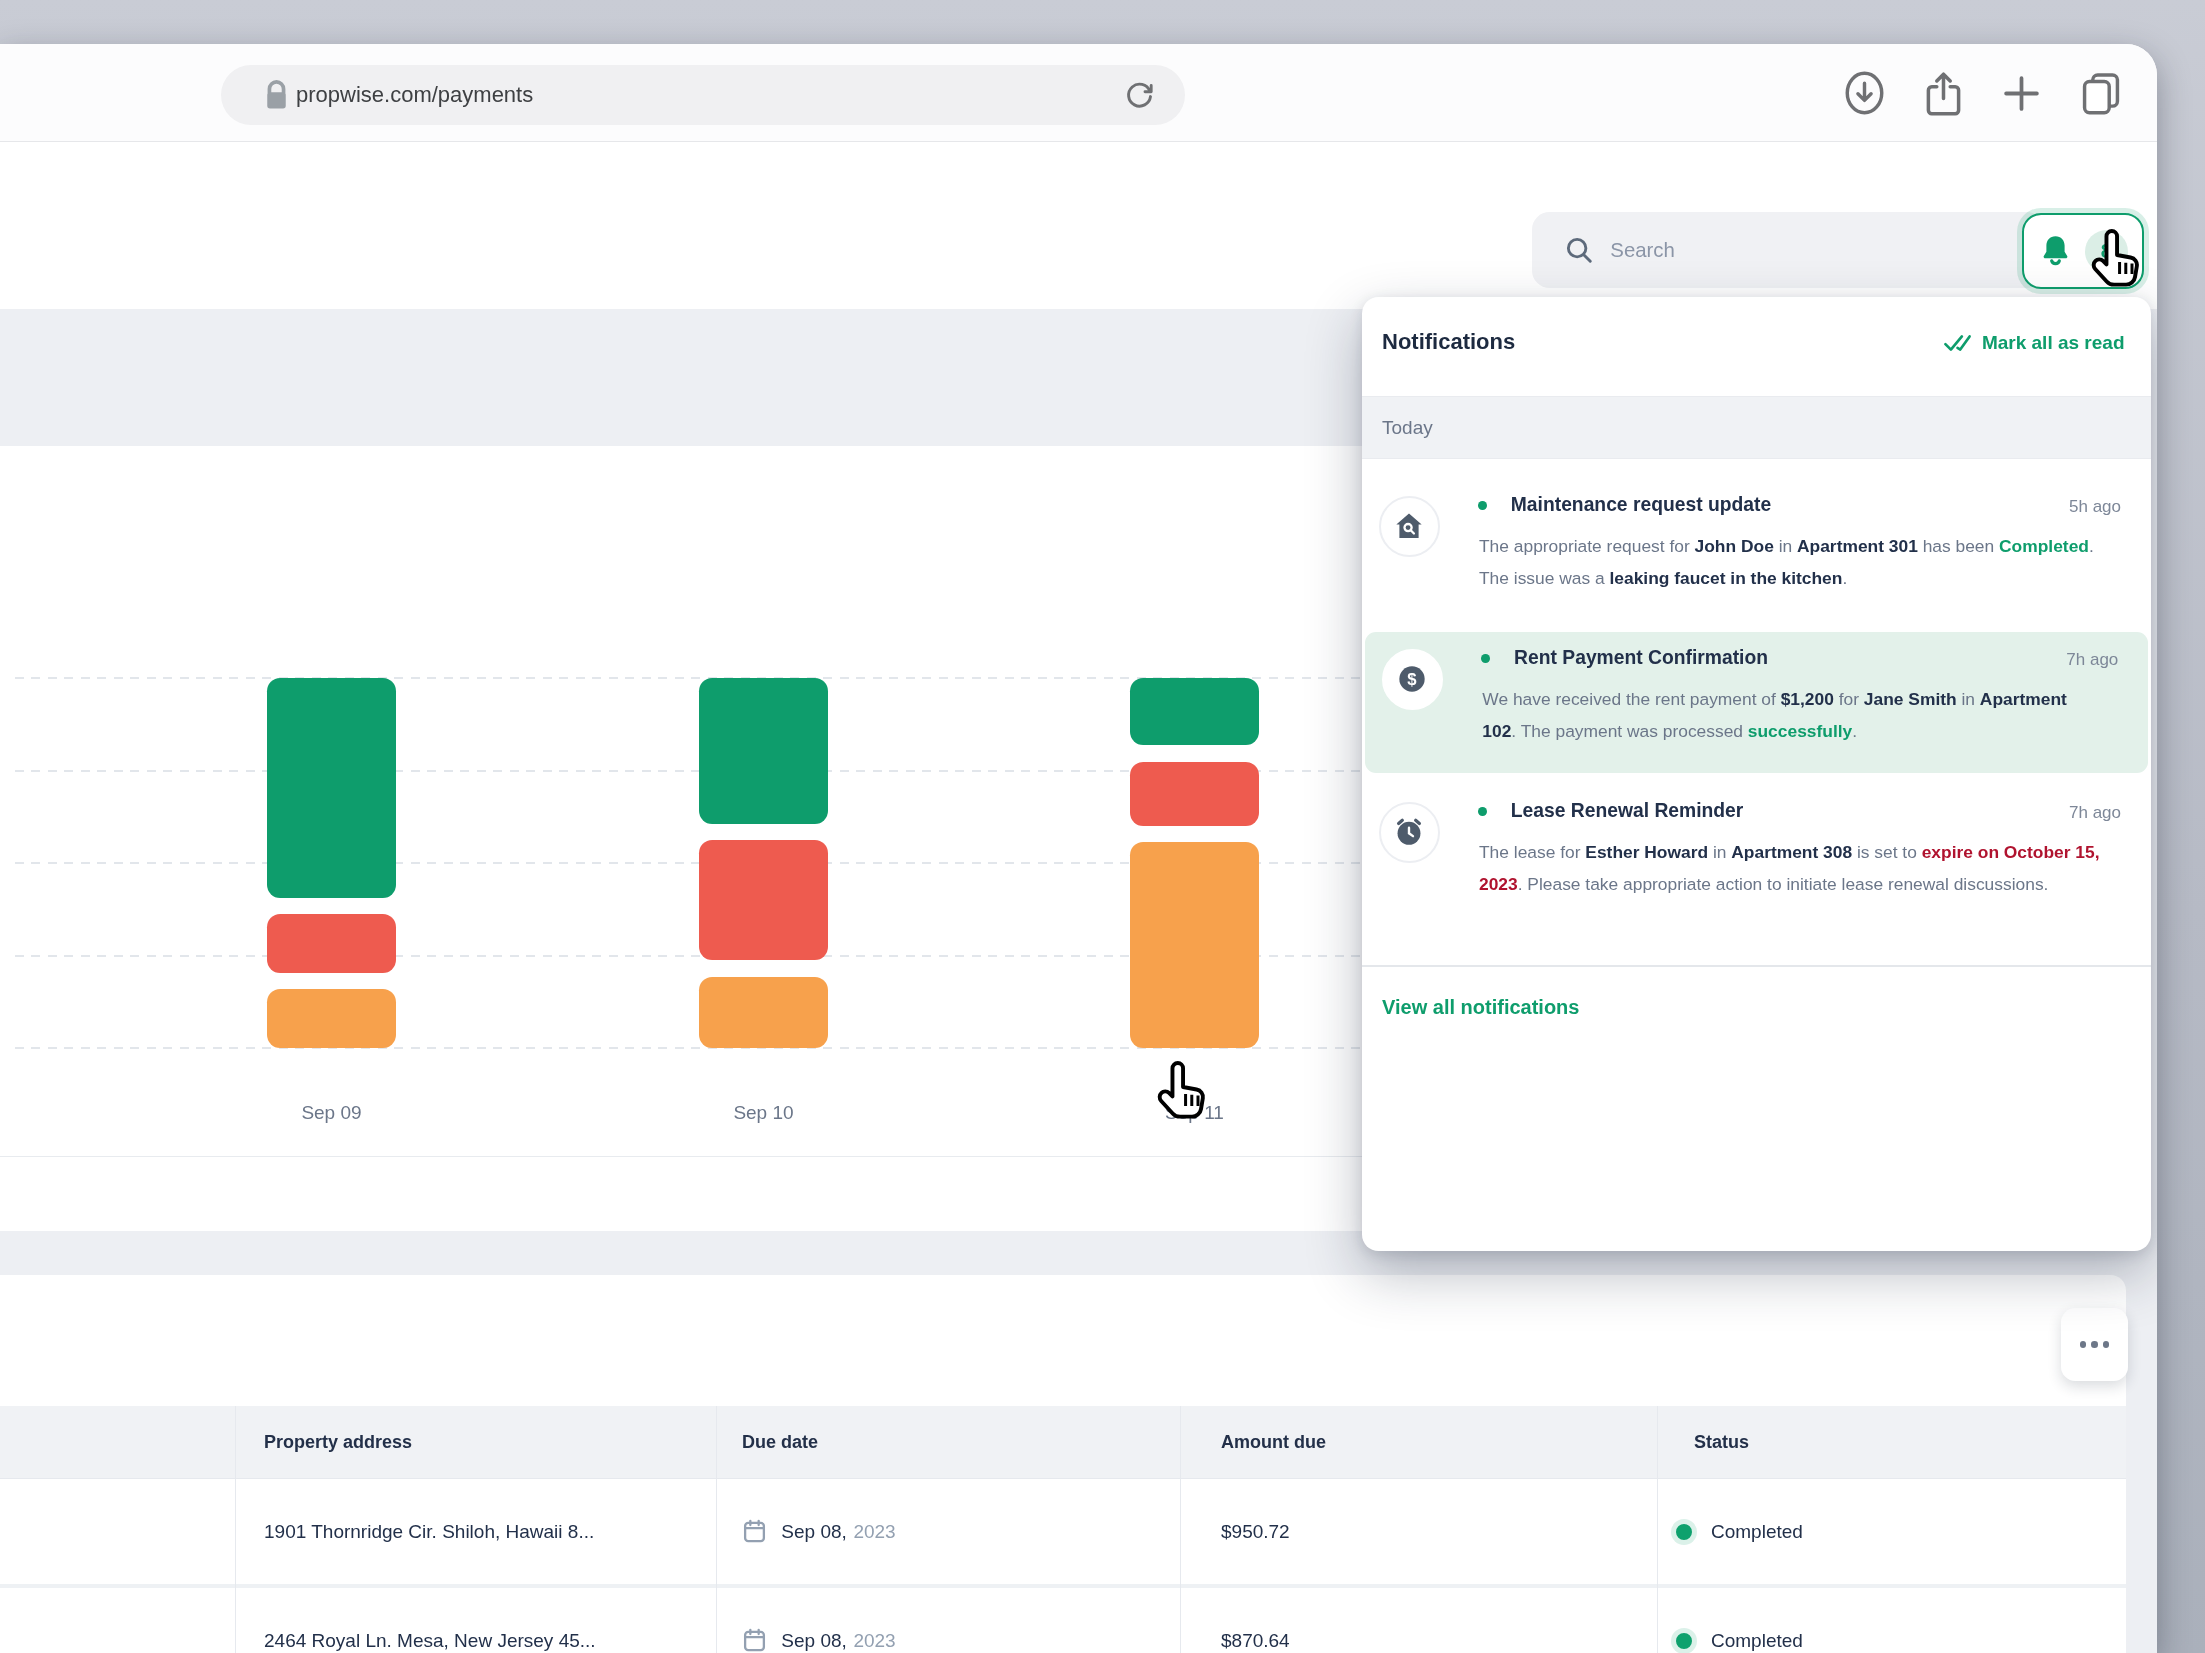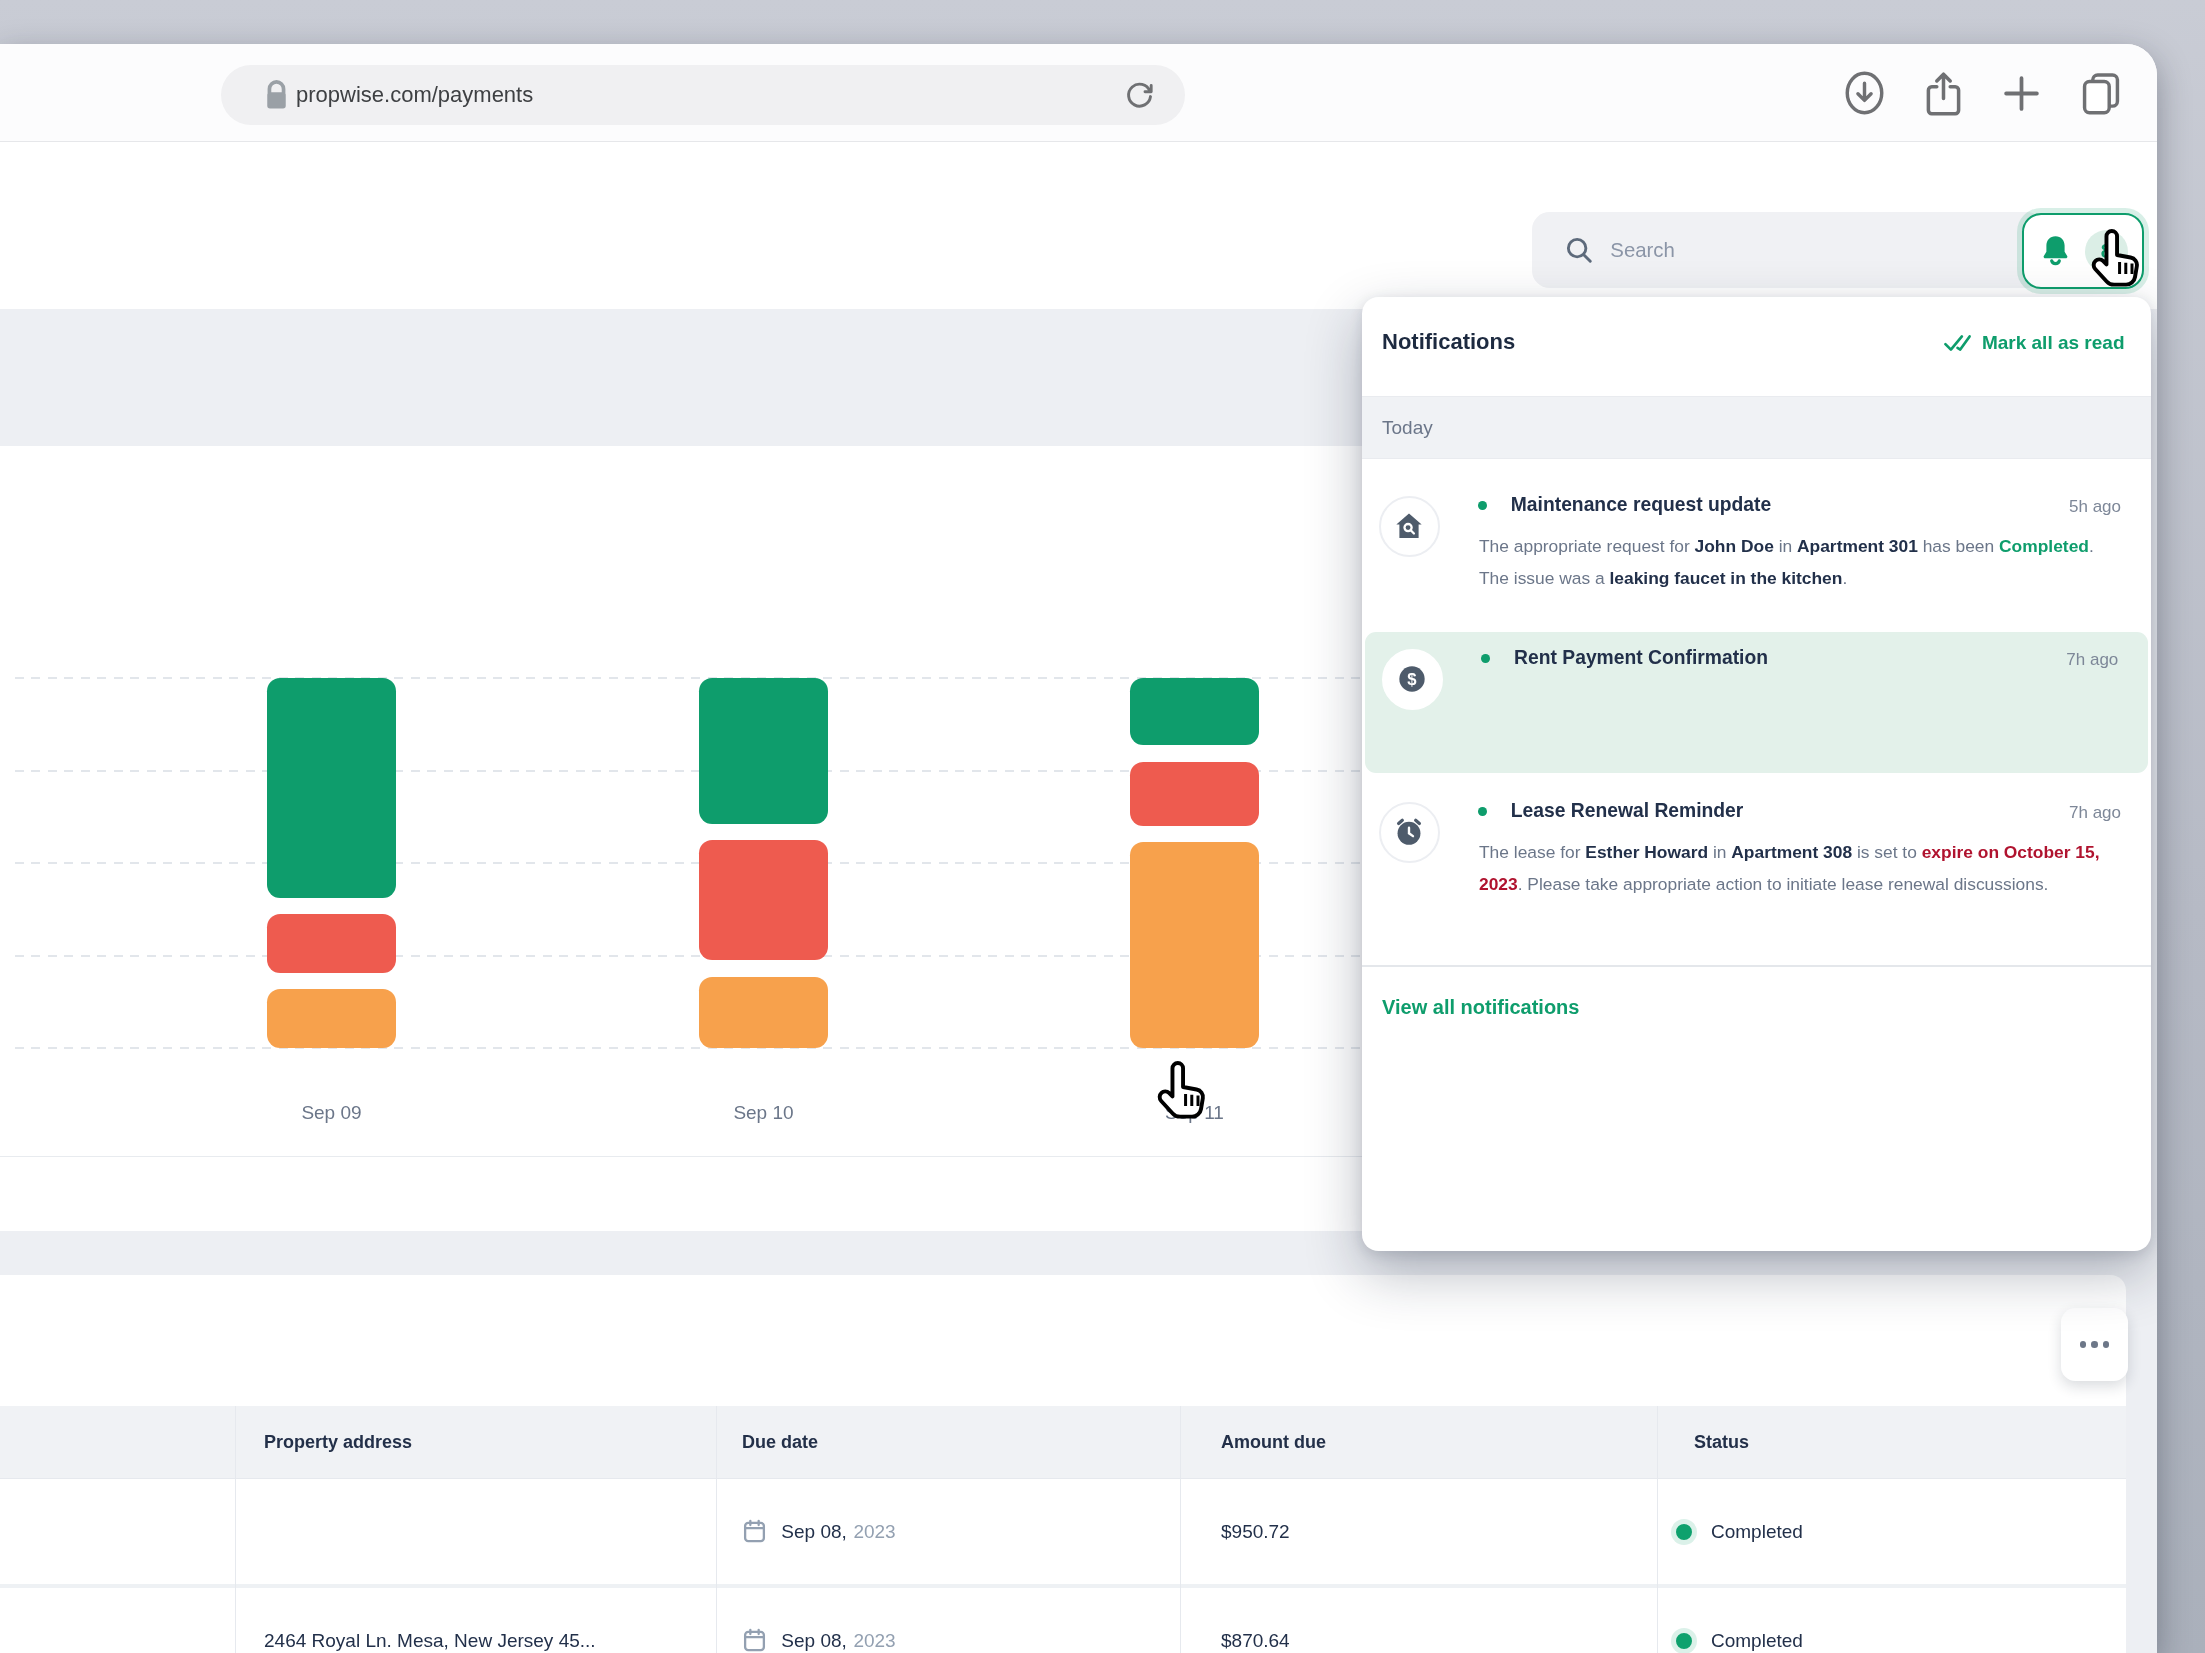--- a/index.html
+++ b/index.html
@@ -206,20 +206,21 @@
             <i></i>
           </div>
         <div id="thead">
             <span class="th" style="left: 264px;">Property address</span>
             <span class="th" style="left: 742px;">Due date</span>
             <span class="th" style="left: 1221px;">Amount due</span>
             <span class="th" style="left: 1694px;">Status</span>
           </div>
         <div id="tbody">
             <div class="trow" style="top: 204px;">
+              <div class="cell" style="left: 264px;">1901 Thornridge Cir. Shiloh, Hawaii 8...</div>
               <div class="cell" style="left: 742px;">
                 <span style="margin-right: 14.3px; display: flex;">
                   <svg width="25" height="26.5" viewBox="0 0 24 25">
                     <rect x="3" y="4.5" width="18" height="17.5" rx="3" fill="none" stroke="#93a0b1" stroke-width="2.2"></rect>
                     <path d="M8 2.5 v4 M16 2.5 v4 M3 9.5 h18" stroke="#93a0b1" stroke-width="2.2" stroke-linecap="round"></path>
                   </svg>
                 </span>
                 <span>Sep 08,</span>
                 <span class="due-year">2023</span>
               </div>
@@ -292,20 +293,21 @@
               <svg width="32" height="32" viewBox="0 0 24 24">
                 <circle cx="12" cy="12" r="9.5" fill="#4e5b6b"></circle>
                 <text x="12" y="16.4" text-anchor="middle" font-size="12.5" font-weight="bold" fill="#fff" font-family="Liberation Sans, sans-serif">$</text>
               </svg>
             </div>
             <div class="n-title-row">
               <span class="n-dot"></span>
               <span class="n-title">Rent Payment Confirmation</span>
             </div>
             <div class="n-time">7h ago</div>
+            <div class="n-body"><span>We have received the rent payment of </span><b>$1,200</b><span> for </span><b>Jane Smith</b><span> in </span><b>Apartment 102</b><span>. The payment was processed </span><span class="grn">successfully</span><span>.</span></div>
           </div>
           <div class="n-item" style="top: 488px; height: 165px;">
             <div class="n-icon">
               <svg width="32" height="32" viewBox="0 0 24 24">
                 <circle cx="12" cy="13" r="8.6" fill="#4e5b6b"></circle>
                 <path d="M12 8.8 V13 l3 2.1" stroke="#fff" stroke-width="1.8" fill="none" stroke-linecap="round"></path>
                 <path d="M4.2 5.6 L7 3.2 M19.8 5.6 L17 3.2" stroke="#4e5b6b" stroke-width="2.4" stroke-linecap="round"></path>
               </svg>
             </div>
             <div class="n-title-row">

